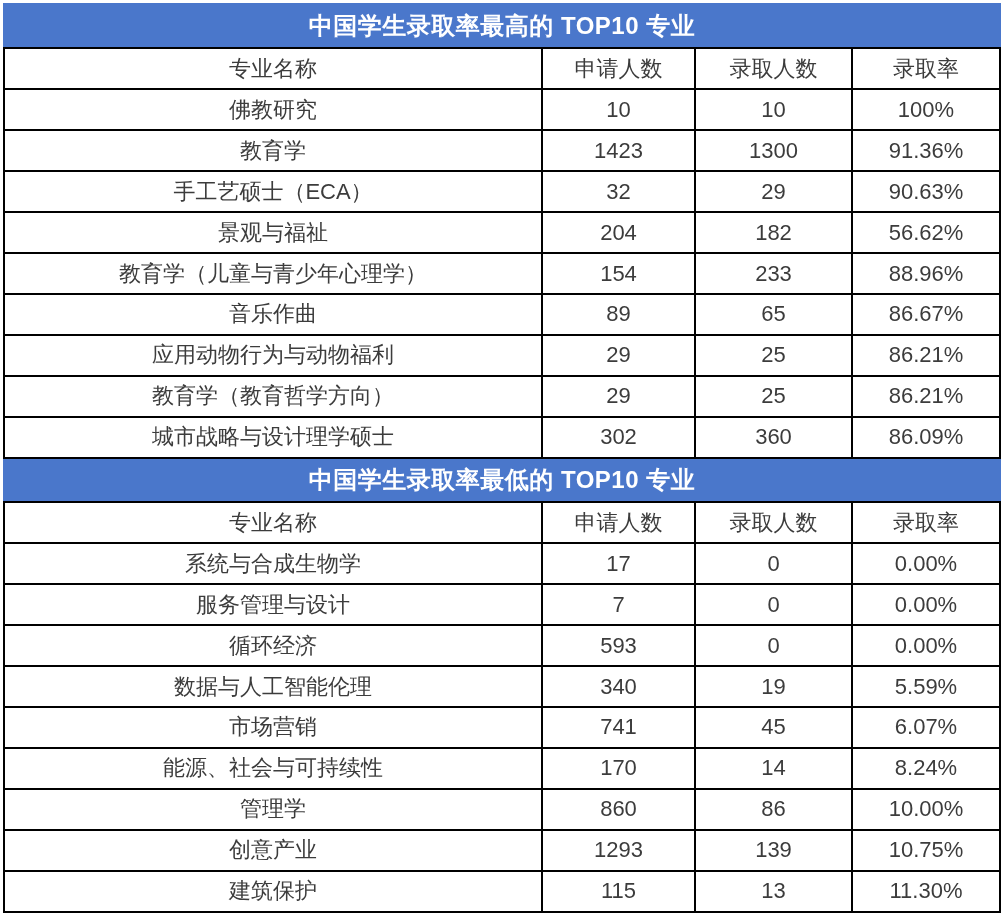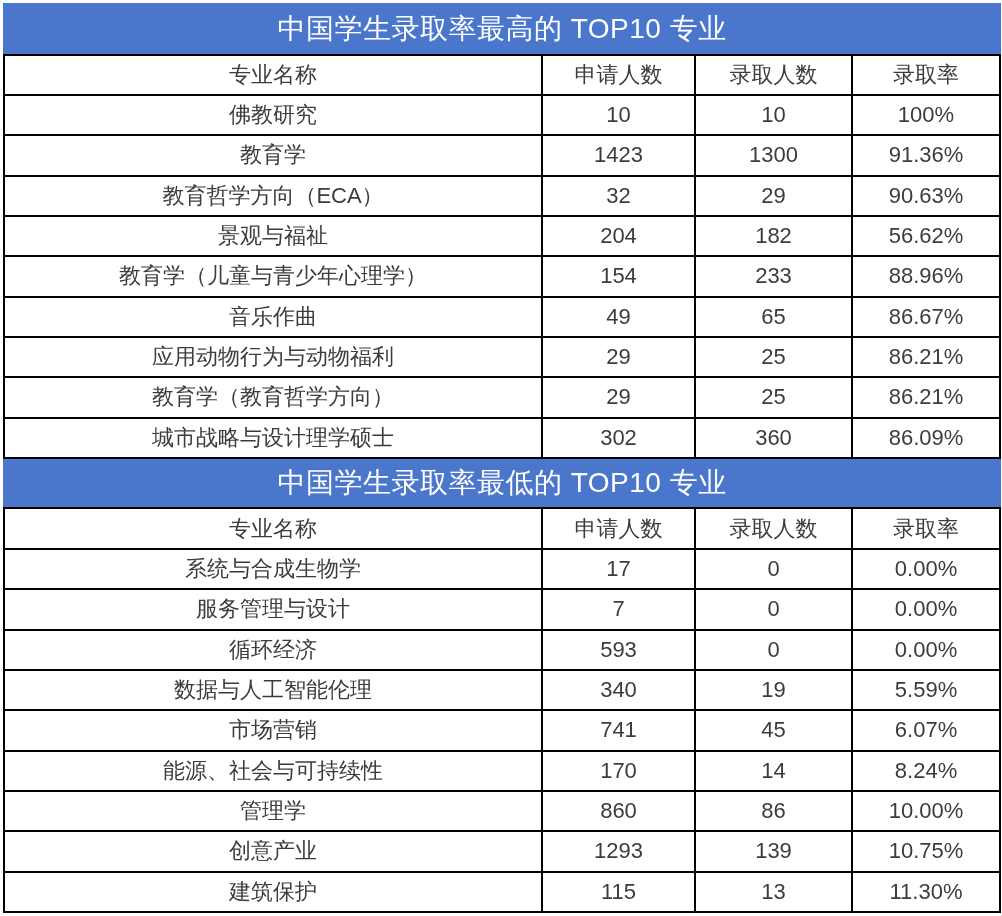--- a/index.html
+++ b/index.html
@@ -37,22 +37,22 @@
     padding: 0 4px;
     color: var(--text);
     font-size: 22px;
     line-height: 1.1;
     overflow: hidden;
     white-space: nowrap;
   }
   td.title-cell {
     background: var(--accent);
     color: var(--title-text);
-    font-weight: 400;
-    font-size: 28px;
+    font-weight: 700;
+    font-size: 24px;
     letter-spacing: 0.5px;
     border-left-color: var(--accent);
     border-right-color: var(--accent);
   }
   td.title-cell.first {
     border-top-color: var(--accent);
   }
   td.header-cell {
     font-size: 22px;
     border-radius: 8px;
@@ -85,40 +85,40 @@
           <td class="data-cell">10</td>
           <td class="data-cell">100%</td>
         </tr>
         <tr>
           <td class="data-cell">教育学</td>
           <td class="data-cell">1423</td>
           <td class="data-cell">1300</td>
           <td class="data-cell">91.36%</td>
         </tr>
         <tr>
-          <td class="data-cell">教育哲学方向（ECA）</td>
+          <td class="data-cell">手工艺硕士（ECA）</td>
           <td class="data-cell">32</td>
           <td class="data-cell">29</td>
           <td class="data-cell">90.63%</td>
         </tr>
         <tr>
           <td class="data-cell">景观与福祉</td>
           <td class="data-cell">204</td>
           <td class="data-cell">182</td>
           <td class="data-cell">56.62%</td>
         </tr>
         <tr>
           <td class="data-cell">教育学（儿童与青少年心理学）</td>
           <td class="data-cell">154</td>
           <td class="data-cell">233</td>
           <td class="data-cell">88.96%</td>
         </tr>
         <tr>
           <td class="data-cell">音乐作曲</td>
-          <td class="data-cell">49</td>
+          <td class="data-cell">89</td>
           <td class="data-cell">65</td>
           <td class="data-cell">86.67%</td>
         </tr>
         <tr>
           <td class="data-cell">应用动物行为与动物福利</td>
           <td class="data-cell">29</td>
           <td class="data-cell">25</td>
           <td class="data-cell">86.21%</td>
         </tr>
         <tr>

